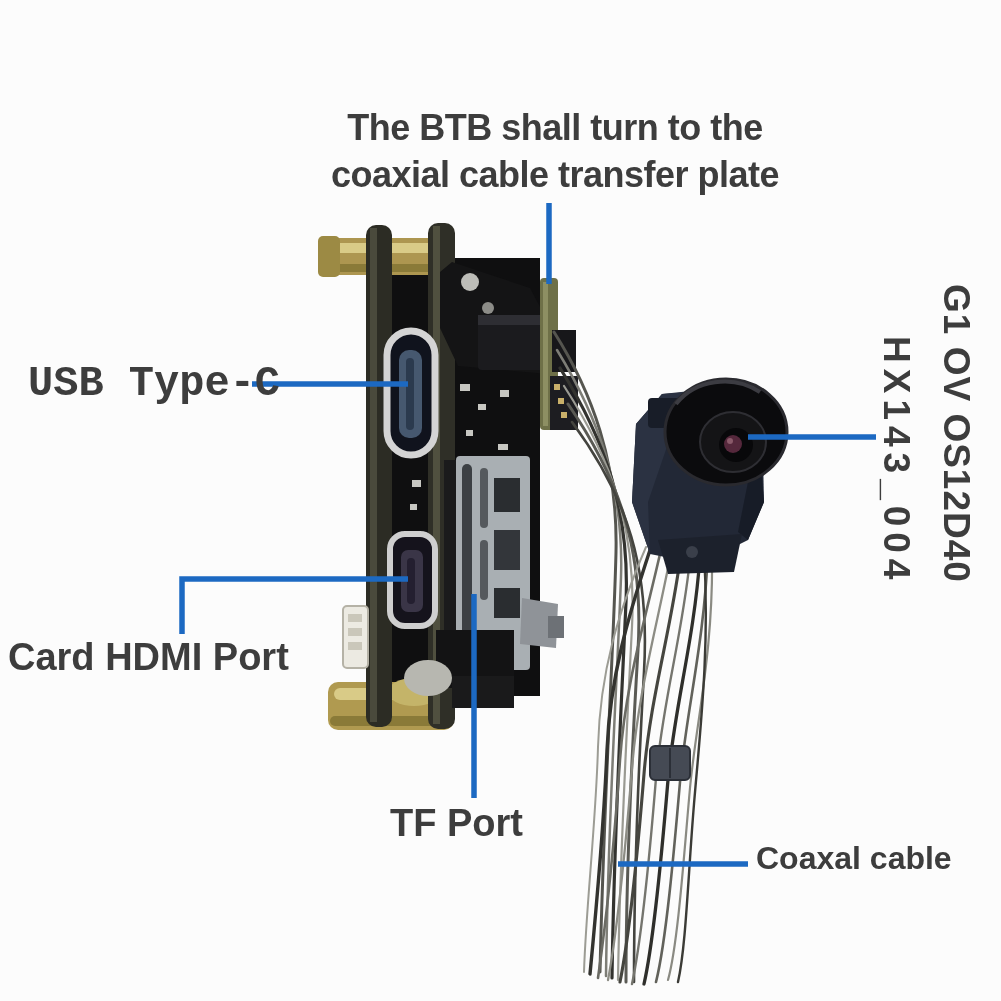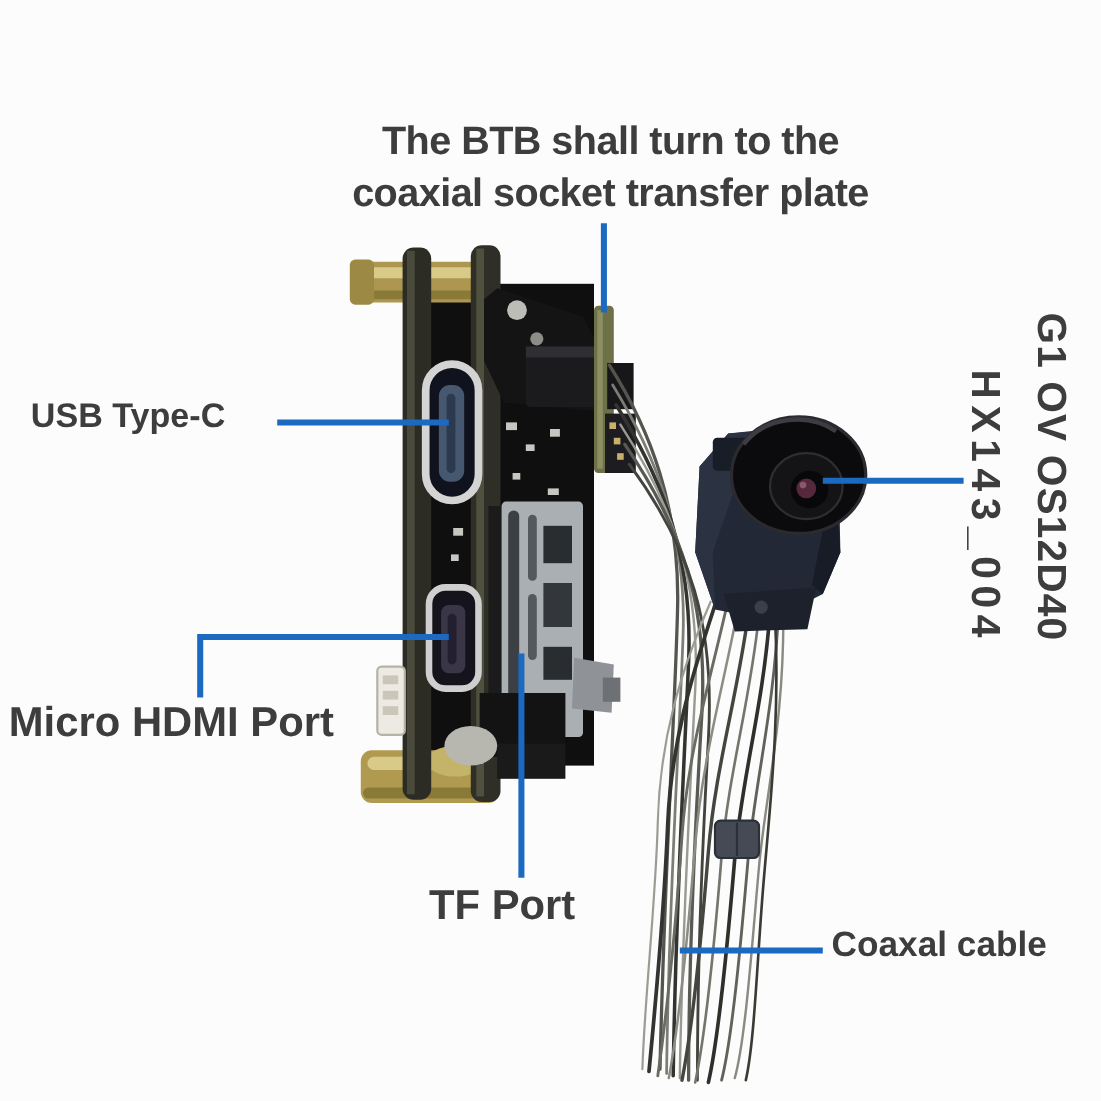--- a/index.html
+++ b/index.html
@@ -7,21 +7,21 @@
     --label:#3d3d3d;
     --accent:#1c69c2;
   }
   *{margin:0;padding:0;box-sizing:border-box;}
   html,body{width:1001px;height:1001px;overflow:hidden;}
   body{background:var(--bg);font-family:"Liberation Sans",sans-serif;}
   .stage{position:relative;width:976px;height:1001px;background:var(--bg);margin-top:32px;}
   .photo-svg{position:absolute;left:0;top:0;width:1001px;height:1001px;}
   .ann{position:absolute;font-weight:700;color:var(--label);white-space:nowrap;}
   .ann-top{left:230px;top:72px;width:650px;text-align:center;font-size:36px;line-height:47px;letter-spacing:-0.5px;}
-  .ann-usb{left:28px;top:328px;font-size:31px;}
+  .ann-usb{left:28px;top:328px;font-size:42px;font-family:Liberation Mono, monospace;}
   .ann-hdmi{left:8px;top:604px;font-size:38px;}
   .ann-tf{left:390px;top:770px;font-size:38px;}
   .ann-coax{left:756px;top:808px;font-size:32px;}
   .ann-vert{writing-mode:vertical-rl;line-height:1.05;font-weight:700;color:var(--label);position:absolute;}
   .ann-model1{left:936px;top:252px;font-size:37px;letter-spacing:1px;}
   .ann-model2{left:876px;top:304px;font-size:37px;letter-spacing:6px;}
   .leader{stroke:var(--accent);stroke-width:5.5;fill:none;}
 </style>
 </head>
 <body>
@@ -172,26 +172,26 @@
     <line class="leader" x1="549" y1="171" x2="549" y2="252"></line>
     <line class="leader" x1="252" y1="352" x2="408" y2="352"></line>
     <polyline class="leader" points="408,547 182,547 182,602"></polyline>
     <line class="leader" x1="474" y1="562" x2="474" y2="766"></line>
     <line class="leader" x1="748" y1="405" x2="876" y2="405"></line>
     <line class="leader" x1="618" y1="832" x2="748" y2="832"></line>
   </svg>
 
   <div class="ann ann-top">
     <div>The BTB shall turn to the</div>
-    <div>coaxial socket transfer plate</div>
+    <div>coaxial cable transfer plate</div>
   </div>
 
   <div class="ann ann-usb">USB Type-C</div>
 
-  <div class="ann ann-hdmi">Micro HDMI Port</div>
+  <div class="ann ann-hdmi">Card HDMI Port</div>
 
   <div class="ann ann-tf">TF Port</div>
 
   <div class="ann ann-coax">Coaxal cable</div>
 
   <div class="ann-vert ann-model1">G1 OV OS12D40</div>
   <div class="ann-vert ann-model2">HX143_004</div>
 
 </div>
 

